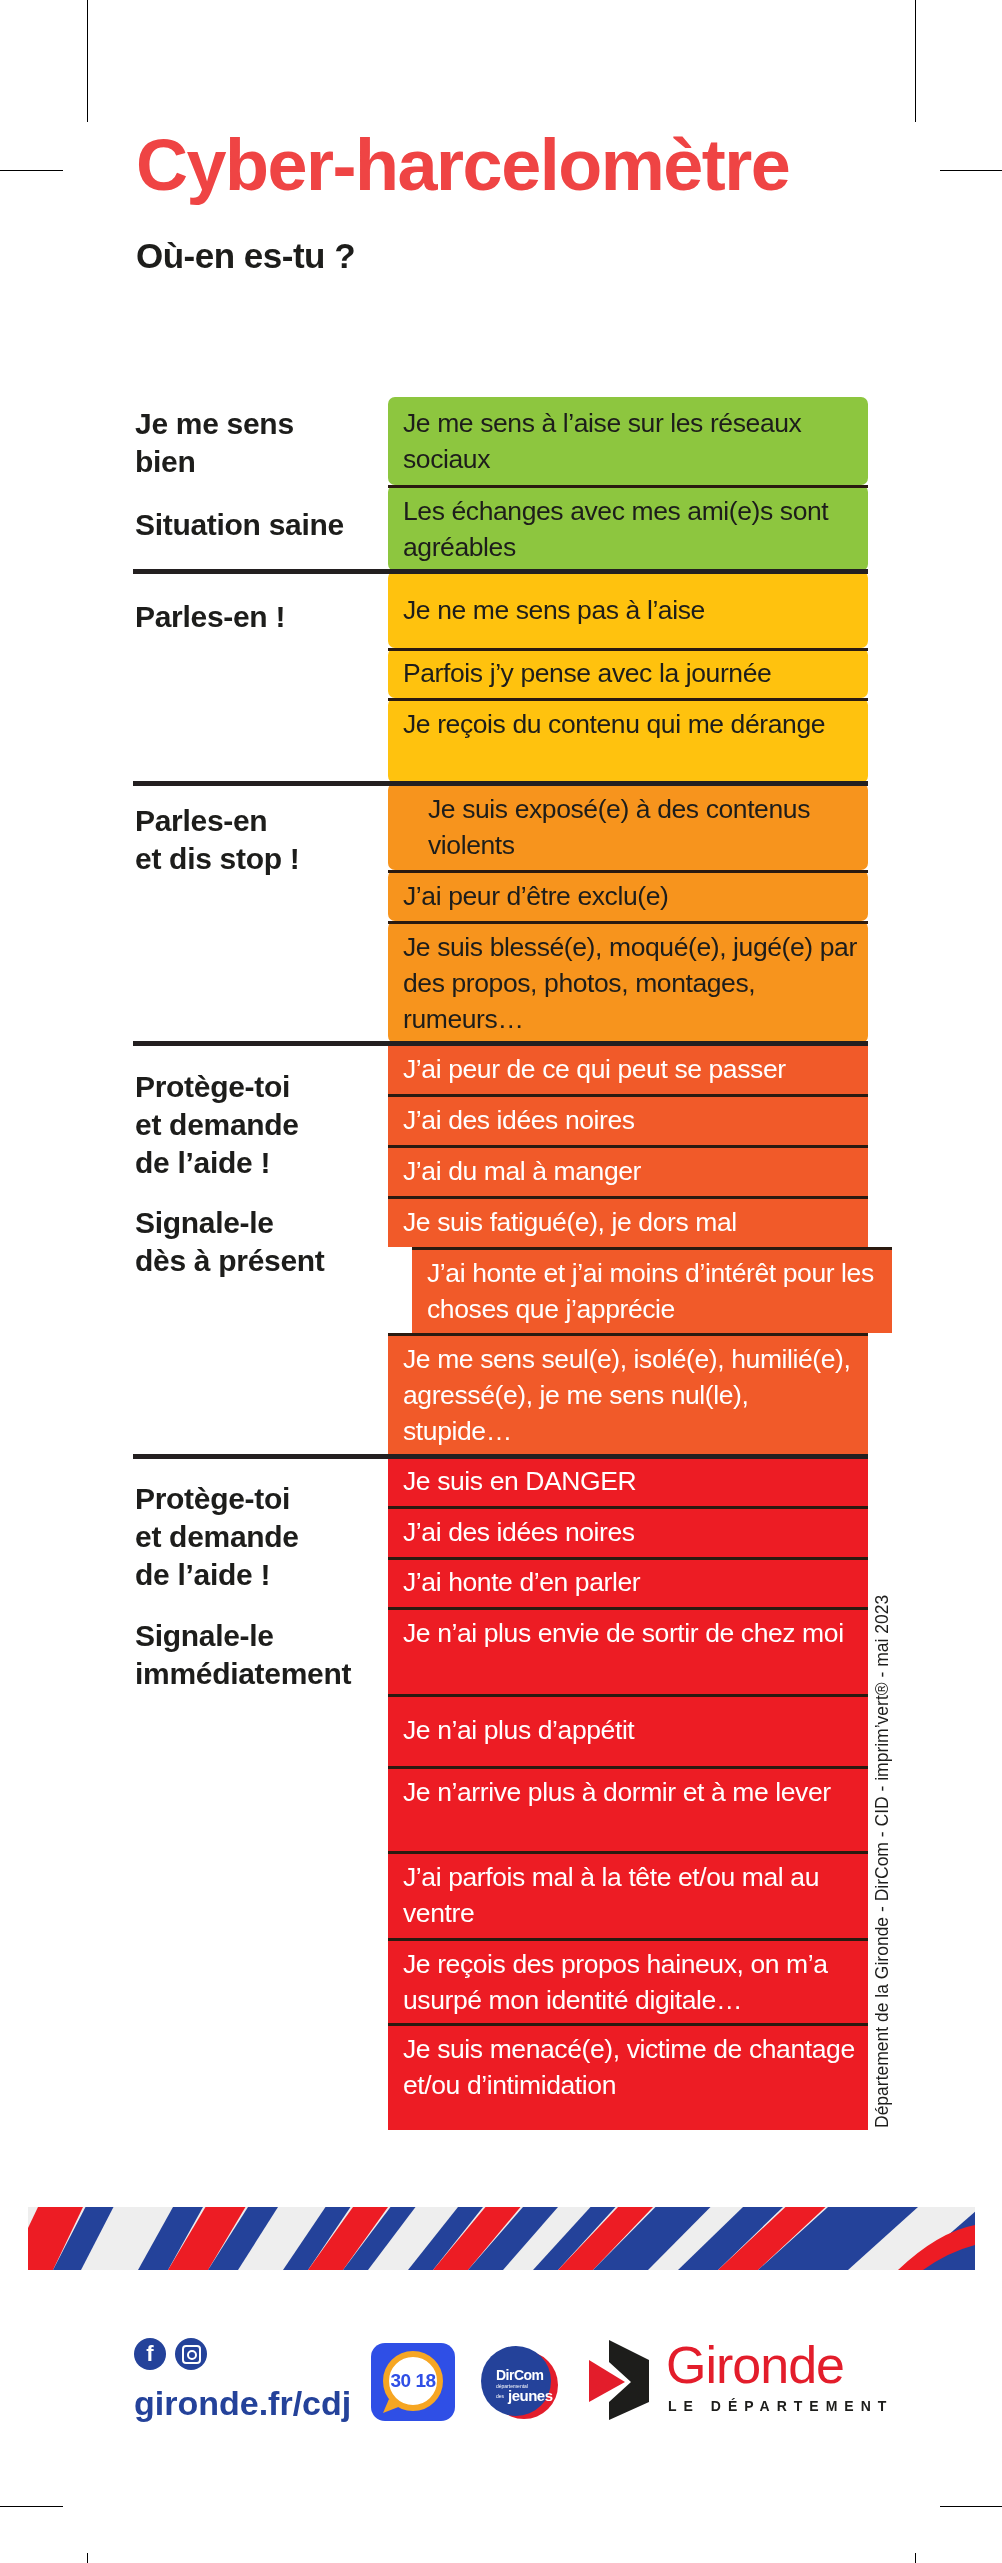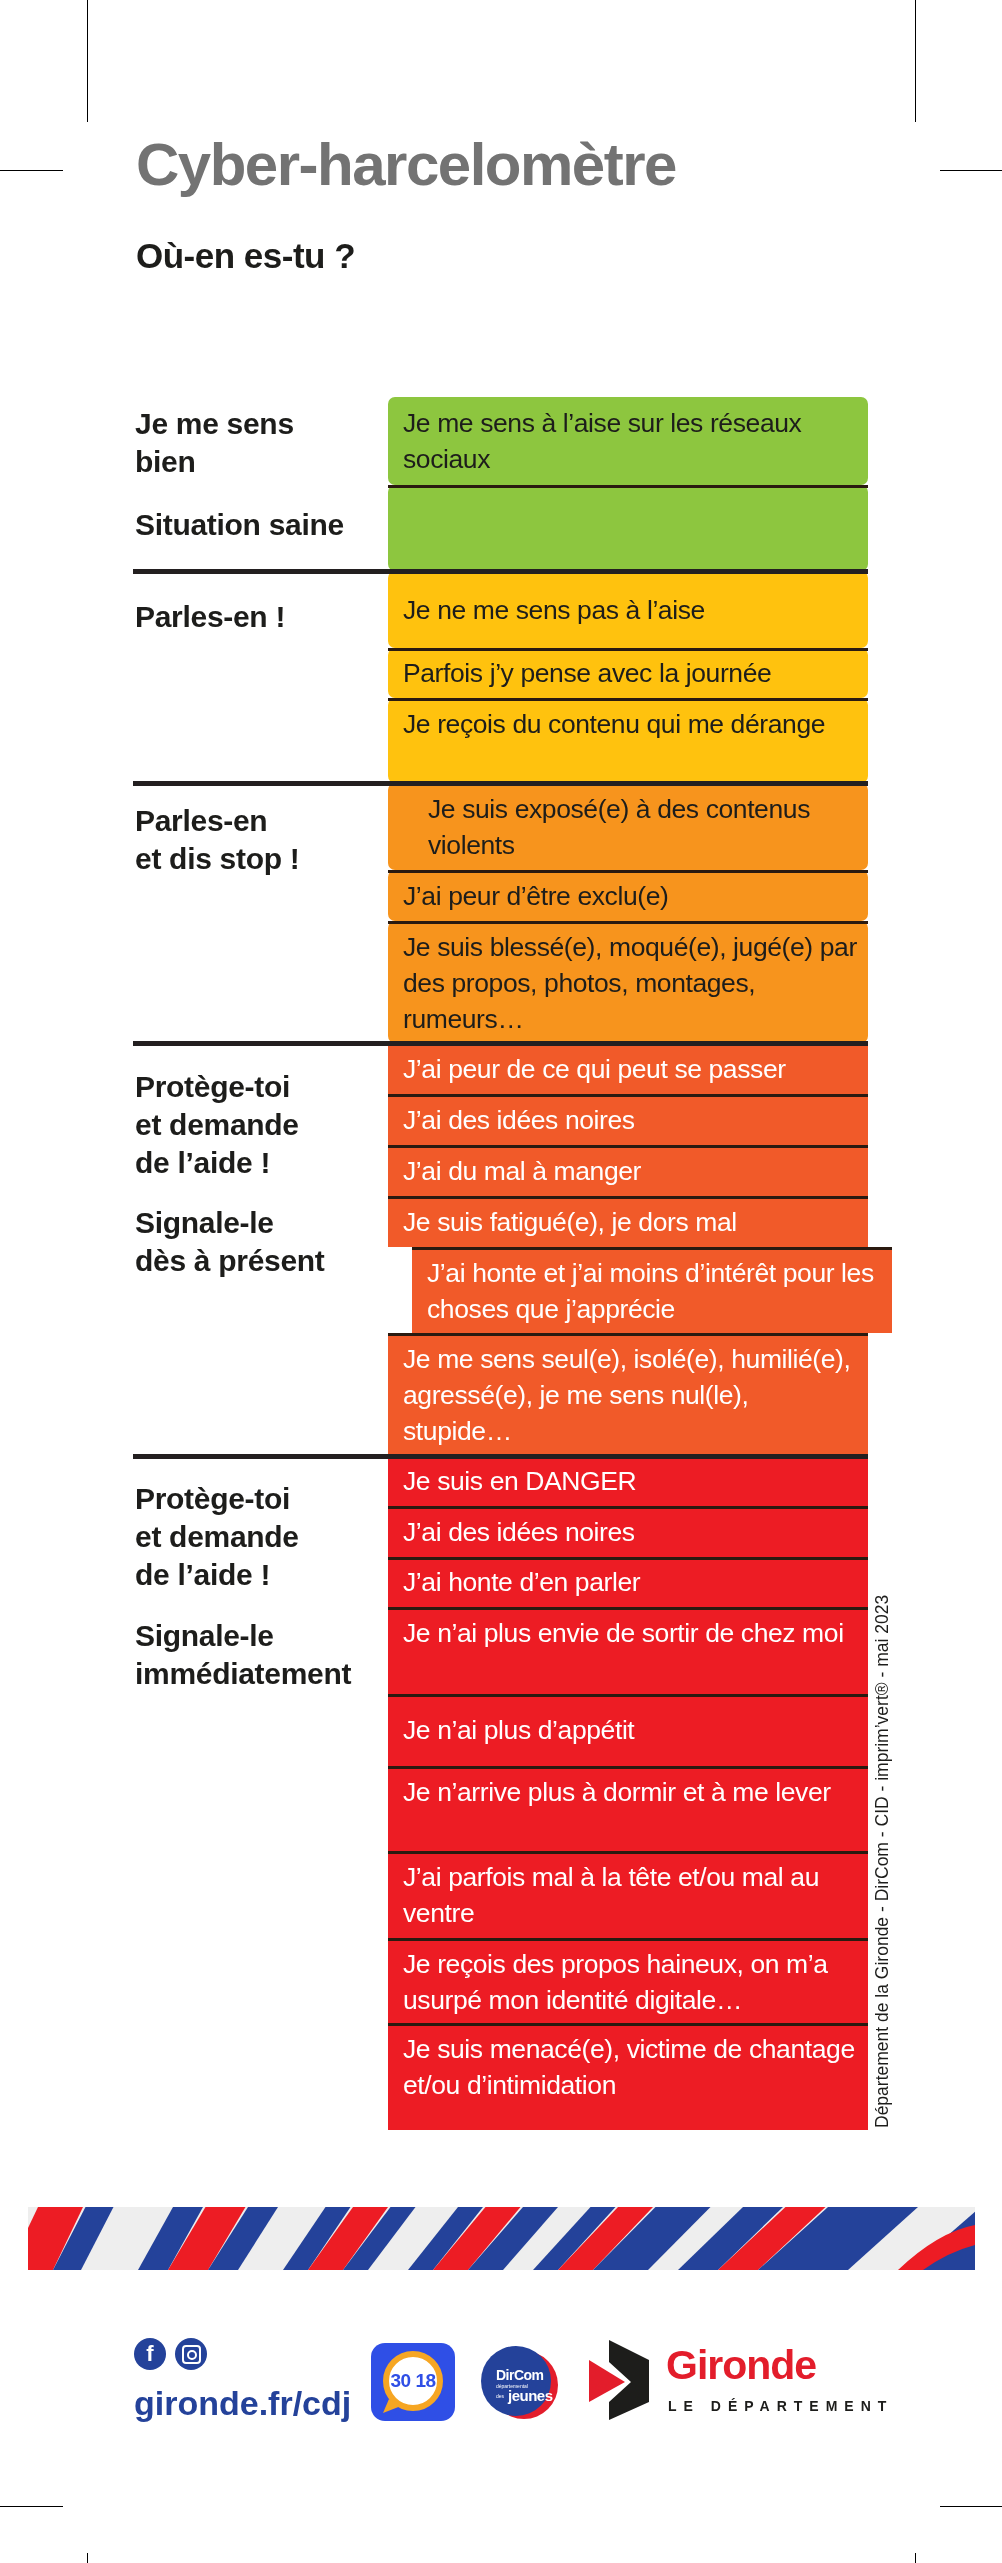--- a/index.html
+++ b/index.html
@@ -1,33 +1,33 @@
 <!DOCTYPE html>
 <html><head>
 <meta charset="utf-8">
 <style>
   html, body { margin:0; padding:0; background:#ffffff; }
   body { width:1002px; height:2563px; position:relative; overflow:hidden; font-family:"Liberation Sans", sans-serif; }
   .abs { position:absolute; }
   .crop { position:absolute; background:#000; }
-  #title { left:136px; top:122px; font-size:60px; font-weight:700; color:#737373; letter-spacing:-1.5px; white-space:nowrap; line-height:86px; }
+  #title { left:136px; top:122px; font-size:72px; font-weight:700; color:#ef4444; letter-spacing:-1.5px; white-space:nowrap; line-height:86px; }
   #subtitle { left:136px; top:236px; font-size:35px; font-weight:700; color:#1d1d1b; letter-spacing:-0.5px; line-height:40px; white-space:nowrap; }
   .row { position:absolute; left:0; width:480px; box-sizing:border-box; padding:8px 10px 0 15px; font-size:26.5px; line-height:36px; letter-spacing:-0.4px; }
   .row.dark { color:#1d1d1b;border-radius:7px; }
   .row.light { color:#ffffff; }
   .row .sep { position:absolute; left:0; right:0; top:0; height:3px; background:#2a1a10; }
   .row.vcenter { display:flex; align-items:center; padding-top:0; }
   .hline { position:absolute; left:133px; width:735px; height:5px; background:#231f20; }
   .label { position:absolute; left:135px; width:245px; font-size:30px; font-weight:700; line-height:38px; color:#1d1d1b; letter-spacing:-0.3px; }
   #vertical-credit { position:absolute; left:872px; top:2128px; transform-origin:0 0; transform:rotate(-90deg); font-size:17.5px; color:#1d1d1b; white-space:nowrap; width:600px; }
   #stripe { position:absolute; left:28px; top:2207px; width:947px; height:63px; overflow:hidden; }
   #site { left:134px; top:2384px; font-size:34px; font-weight:700; color:#24429a; white-space:nowrap; }
   .social { position:absolute; top:2338px; width:32px; height:32px; border-radius:50%; background:#24429a; color:#fff; display:flex; align-items:center; justify-content:center; }
   #app3018 { left:371px; top:2343px; width:84px; height:78px; border-radius:14px; background:#2f4fe6; }
-  #gironde-word { left:666px; top:2337px; font-size:41px; font-weight:700; color:#e31d2b; letter-spacing:-1px; line-height:56px; }
+  #gironde-word { left:666px; top:2337px; font-size:52px; font-weight:400; color:#e31d2b; letter-spacing:-1px; line-height:56px; }
   #gironde-sub { left:668px; top:2398px; font-size:14px; font-weight:700; color:#1d1d1b; letter-spacing:7px; white-space:nowrap; }
 </style>
 </head>
 <body>
 
 <div class="crop" style="left:87px;top:0;width:1px;height:122px;"></div>
 <div class="crop" style="left:915px;top:0;width:1px;height:122px;"></div>
 <div class="crop" style="left:0;top:170px;width:63px;height:1px;"></div>
 <div class="crop" style="left:940px;top:170px;width:62px;height:1px;"></div>
 <div class="crop" style="left:0;top:2506px;width:63px;height:1px;"></div>
@@ -101,21 +101,21 @@
 <div class="abs" style="left:585px;top:2340px;width:290px;height:80px;">
   <svg width="80" height="80" viewBox="0 0 80 80" style="position:absolute;left:0;top:0;">
     <polygon points="24,0 64,20 64,62 24,80 24,62 46,42 24,22" fill="#1d1d1b"></polygon>
     <polygon points="4,20 40,42 4,62" fill="#e31d2b"></polygon>
   </svg>
 </div>
 <div id="gironde-word" class="abs">Gironde</div>
 <div id="gironde-sub" class="abs">LE DÉPARTEMENT</div>
 
 <div class="row dark" style="position: absolute; left: 388px; top: 397px; height: 88px; background: rgb(141, 198, 63);"><span>Je me sens à l’aise sur les réseaux sociaux</span></div>
-<div class="row dark" style="position: absolute; left: 388px; top: 485px; height: 86px; background: rgb(141, 198, 63);"><div class="sep"></div></div>
+<div class="row dark" style="position: absolute; left: 388px; top: 485px; height: 86px; background: rgb(141, 198, 63);"><div class="sep"></div><span>Les échanges avec mes ami(e)s sont agréables</span></div>
 <div class="label" style="top: 405px; white-space: pre-line;">Je me sens
 bien</div>
 <div class="label" style="top: 506px; white-space: pre-line;">Situation saine</div>
 <div class="row dark vcenter" style="position: absolute; left: 388px; top: 571px; height: 77px; background: rgb(255, 194, 14);">
     <span>Je ne me sens pas à l’aise</span>
   </div>
 <div class="row dark vcenter" style="position: absolute; left: 388px; top: 648px; height: 50px; background: rgb(255, 194, 14);">
     <div class="sep"></div>
     <span>Parfois j’y pense avec la journée</span>
   </div>

